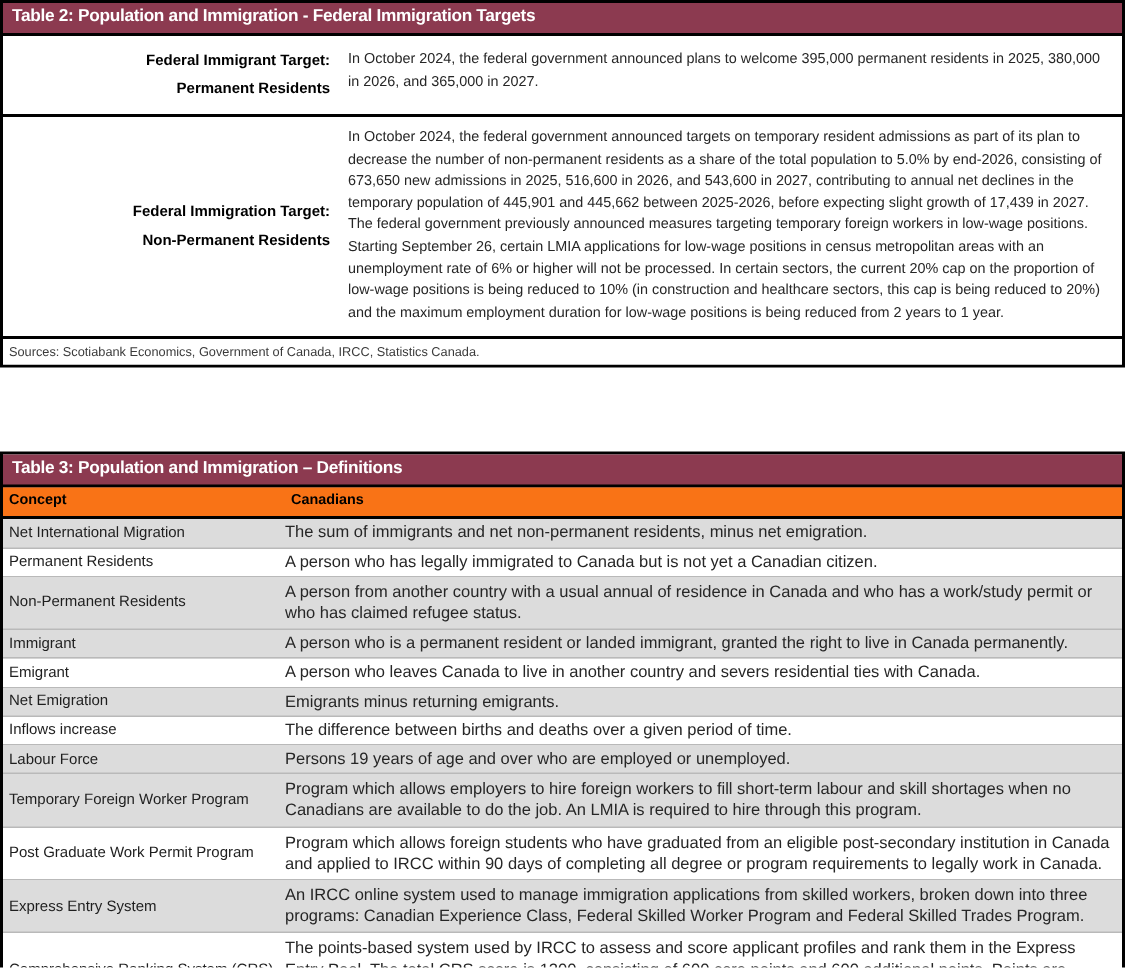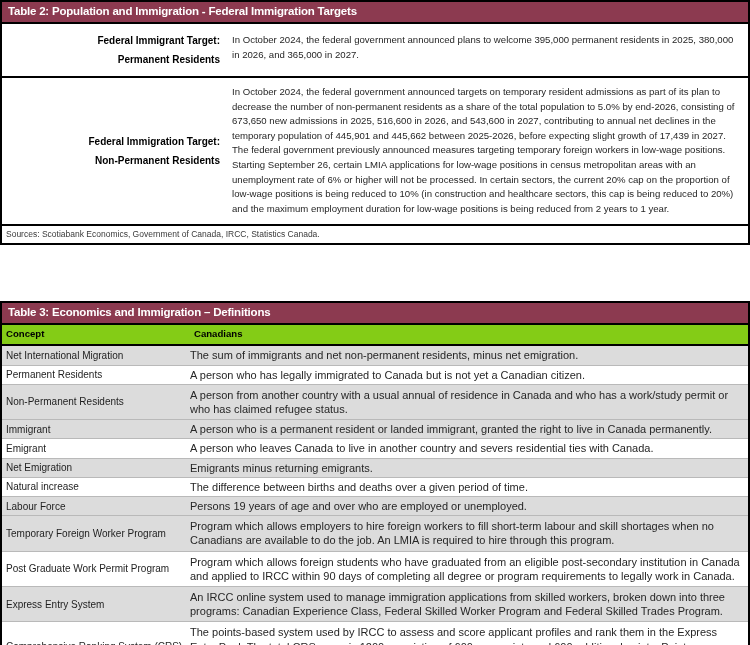--- a/index.html
+++ b/index.html
@@ -83,21 +83,21 @@
     color: #262626;
     padding: 7px 6px 8px 0;
     text-align: left;
   }
   .t2-row-a .t2-text { padding-bottom: 12px; }
 
   
   .t3-head {
     display: flex;
     border-bottom: 2px solid #000000;
-    background: #84cc16;
+    background: #f97316;
   }
   .t3-head .cell {
     font-size: 9.6px;
     font-weight: bold;
     color: #000000;
     padding: 3px 0 4px 4px;
     line-height: 12px;
     box-sizing: border-box;
   }
   .col-concept { width: 188px; flex: 0 0 188px; }
@@ -161,21 +161,21 @@
 
     </div>
 
     <div class="sources-bar">Sources: Scotiabank Economics, Government of Canada, IRCC, Statistics Canada.</div>
   </div>
 
   <div class="gap"></div>
 
   <div class="table-block">
 
-    <div class="table-title">Table 3: Economics and Immigration – Definitions</div>
+    <div class="table-title">Table 3: Population and Immigration – Definitions</div>
 
     <div class="t3-head">
       <div class="cell col-concept">Concept</div>
       <div class="cell col-def">Canadians</div>
     </div>
 
     <div class="t3-body">
 
       <div class="t3-row shade">
         <div class="cell-concept">Net International Migration</div>
@@ -202,21 +202,21 @@
         <div class="cell-concept">Emigrant</div>
         <div class="cell-def">A person who leaves Canada to live in another country and severs residential ties with Canada.</div>
       </div>
 
       <div class="t3-row shade">
         <div class="cell-concept">Net Emigration</div>
         <div class="cell-def">Emigrants minus returning emigrants.</div>
       </div>
 
       <div class="t3-row">
-        <div class="cell-concept">Natural increase</div>
+        <div class="cell-concept">Inflows increase</div>
         <div class="cell-def">The difference between births and deaths over a given period of time.</div>
       </div>
 
       <div class="t3-row shade">
         <div class="cell-concept">Labour Force</div>
         <div class="cell-def">Persons 19 years of age and over who are employed or unemployed.</div>
       </div>
 
 
       <div class="t3-row shade tall">

